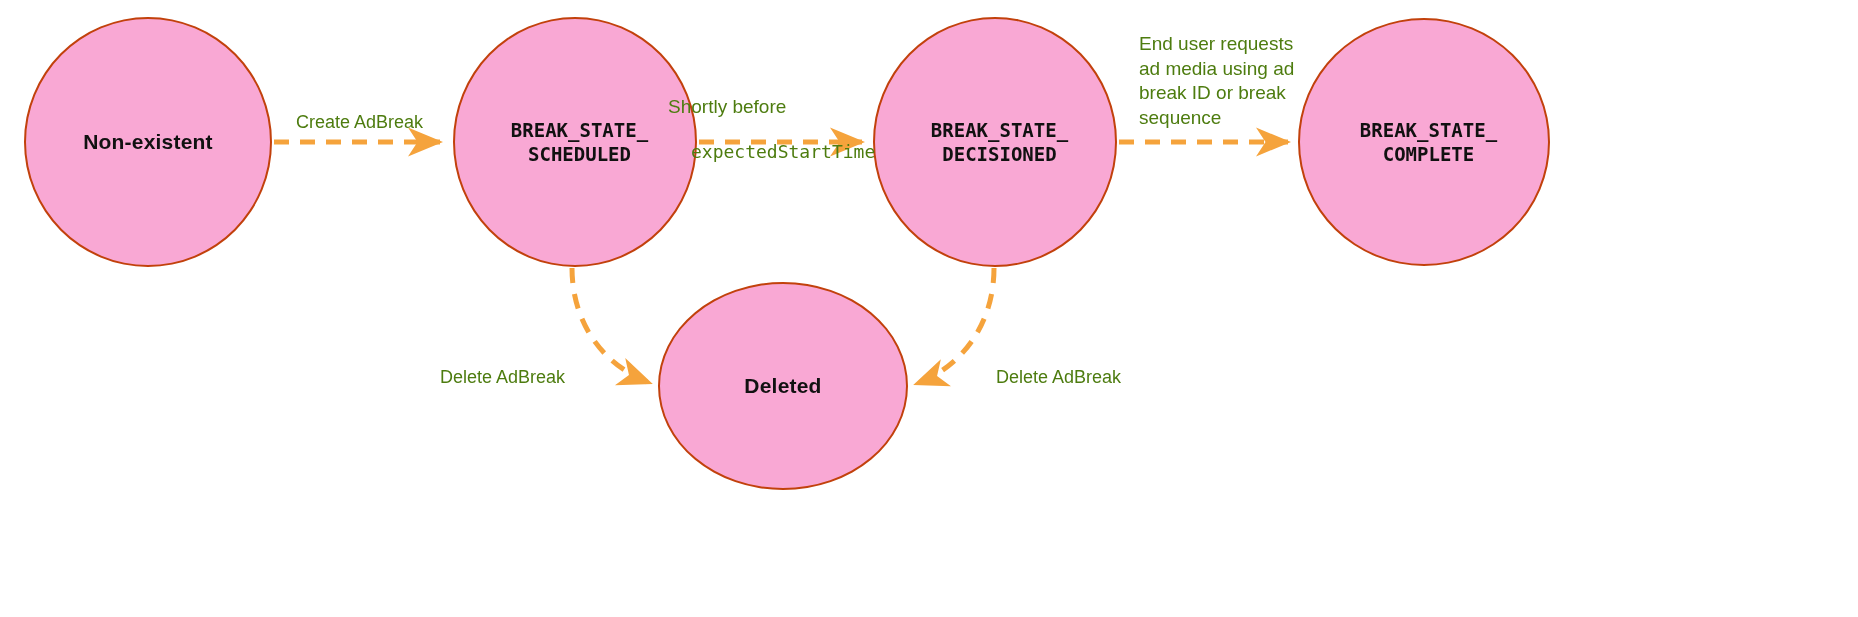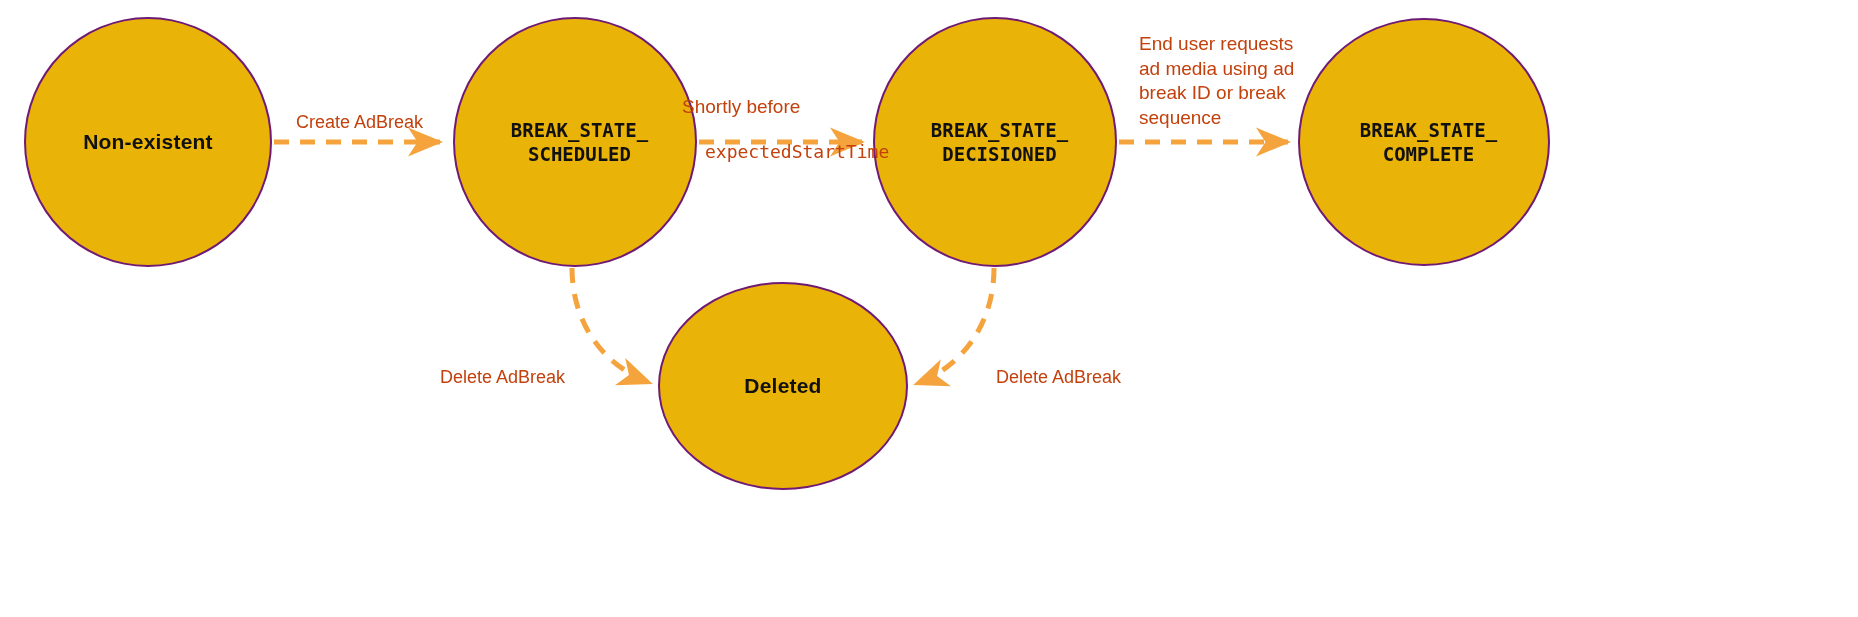--- a/index.html
+++ b/index.html
@@ -24,22 +24,22 @@
     position: absolute;
     left: 0;
     top: 0;
     width: 1858px;
     height: 617px;
   }
   .node {
     position: absolute;
     box-sizing: border-box;
     border-radius: 50%;
-    background: #eab308;
-    border: 2px solid #701a75;
+    background: #f9a8d4;
+    border: 2px solid #c2410c;
     display: flex;
     align-items: center;
     justify-content: center;
     text-align: center;
   }
   .node-label {
     font-weight: bold;
     color: #111111;
     line-height: 1.28;
     white-space: pre-line;
@@ -50,21 +50,21 @@
     font-size: 19px;
     letter-spacing: 0px;
     margin-left: 9px;
   }
   .node-label.sans {
     font-family: "Liberation Sans", sans-serif;
     font-size: 21px;
   }
   .edge-label {
     position: absolute;
-    color: #c2410c;
+    color: #4d7c0f;
     line-height: 1.30;
     white-space: pre-line;
   }
   .edge-label.sans {
     font-family: "Liberation Sans", sans-serif;
     font-size: 19px;
   }
   .edge-label.mono {
     font-family: Liberation Sans, sans-serif;
     font-size: 18px;
@@ -119,21 +119,21 @@
     <div class="node-label mono">BREAK_STATE_
 COMPLETE</div>
   </div>
 
   <div class="node" style="left:658px; top:282px; width:250px; height:208px;">
     <div class="node-label sans">Deleted</div>
   </div>
 
   <div class="edge-label mono" style="left:296px; top:86px;">Create AdBreak</div>
 
-  <div class="edge-label mixed" style="left:682px; top:74px;">
+  <div class="edge-label mixed" style="left:668px; top:74px;">
     <div class="s">Shortly before</div>
     <div class="m">expectedStartTime</div>
   </div>
 
   <div class="edge-label sans" style="left:1139px; top:32px;">End user requests
 ad media using ad
 break ID or break
 sequence</div>
 
   <div class="edge-label mono" style="left:440px; top:341px;">Delete AdBreak</div>

